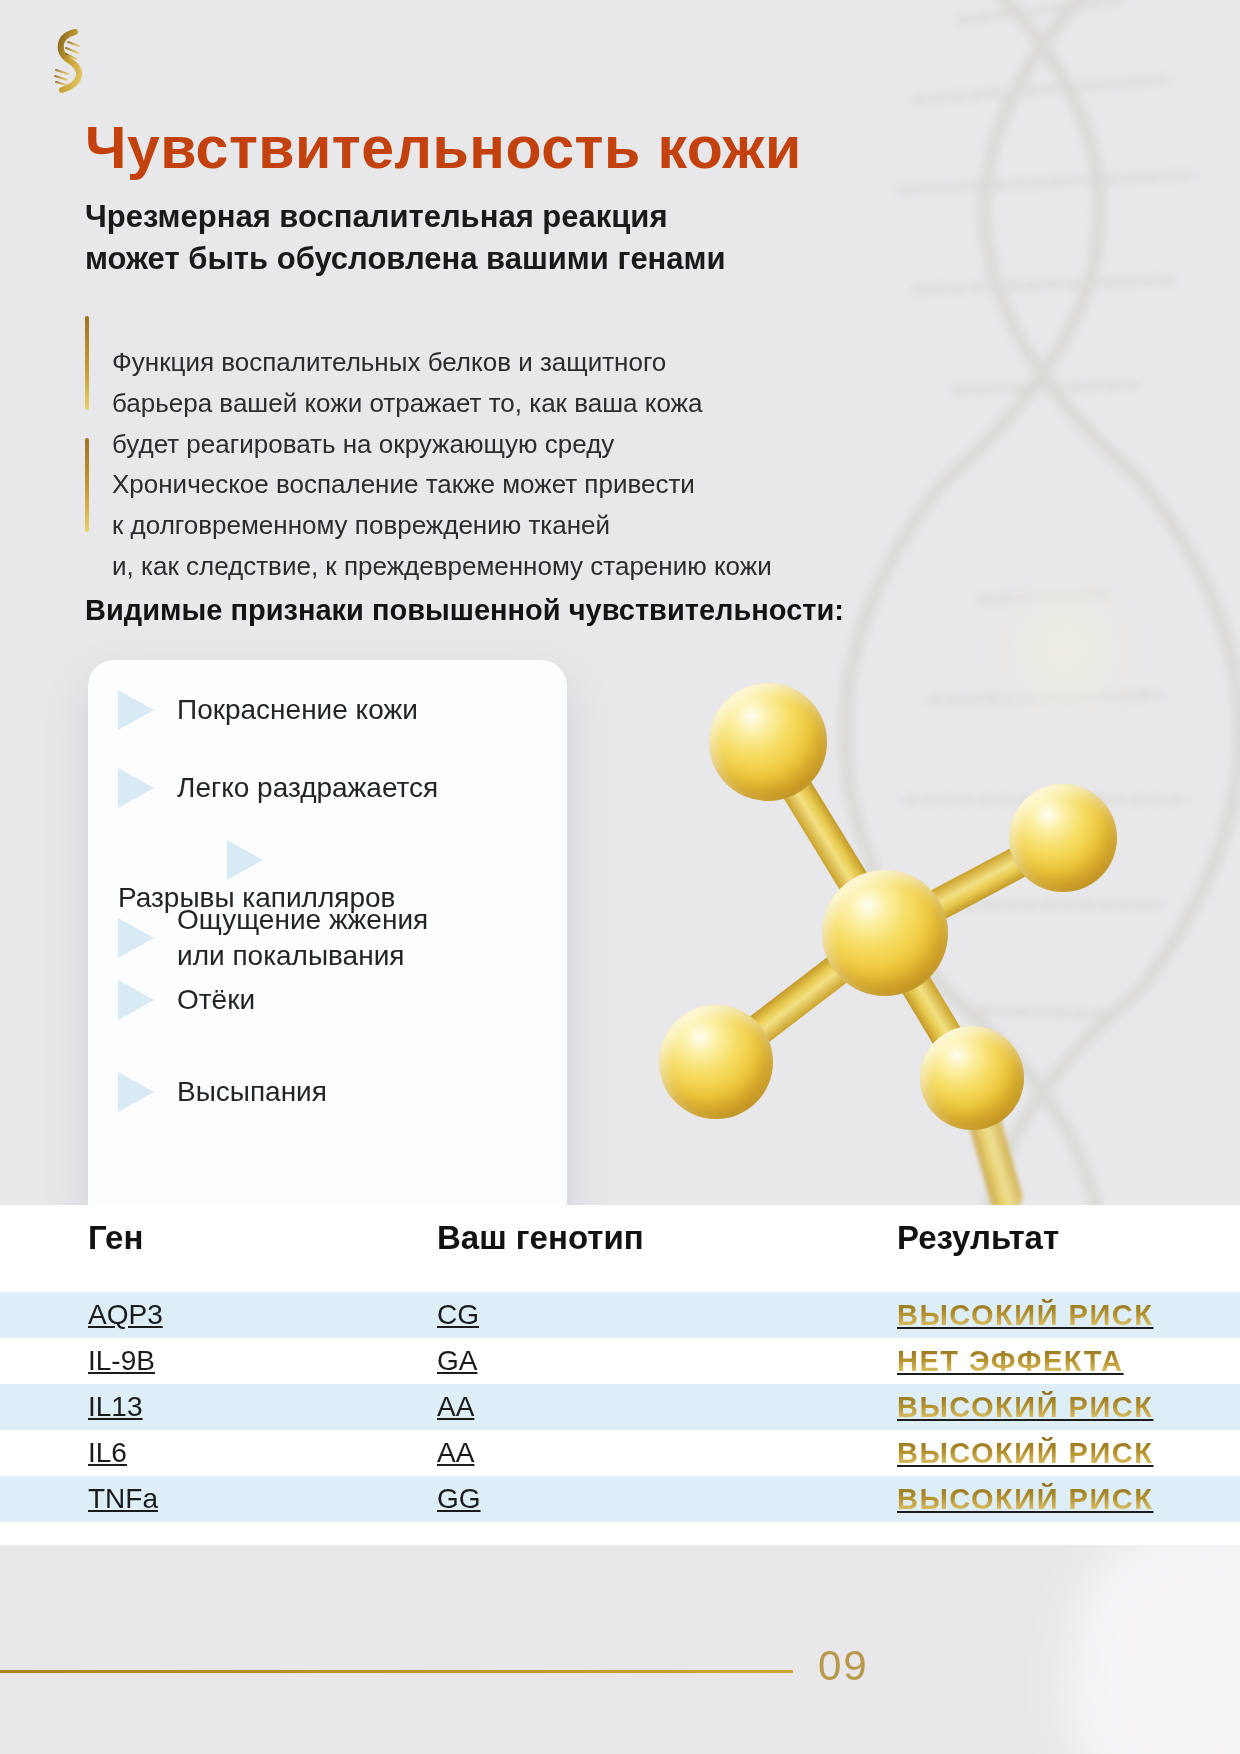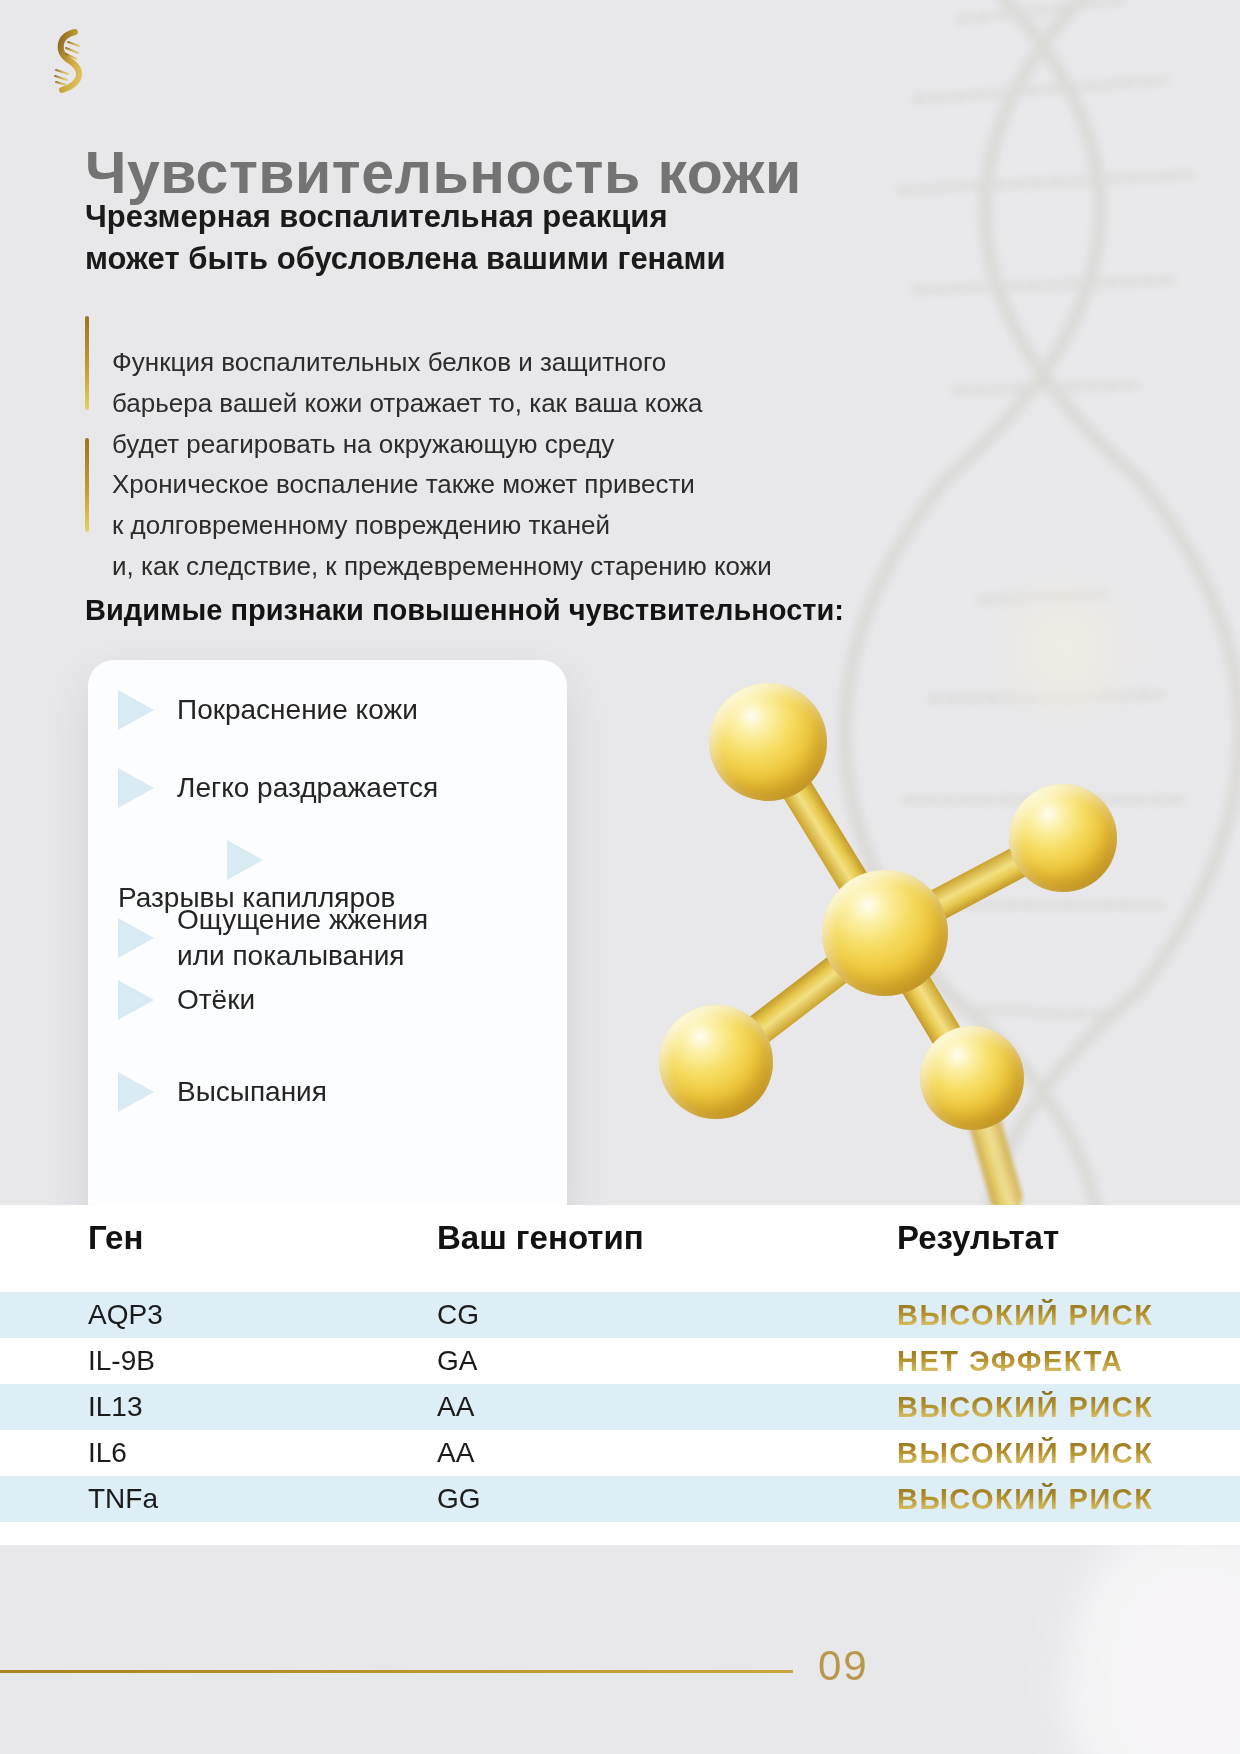--- a/index.html
+++ b/index.html
@@ -11,21 +11,21 @@
   
   .dna-bg{position:absolute;left:790px;top:-40px;width:470px;height:1620px;
     filter:blur(5px);opacity:.55;}
   .photo-glow{position:absolute;left:980px;top:560px;width:170px;height:180px;border-radius:50%;
     background:radial-gradient(circle,#efede2 0%,rgba(238,236,226,.0) 70%);filter:blur(6px);}
   .photo-band{position:absolute;left:1070px;top:1520px;width:240px;height:300px;border-radius:120px;
     background:rgba(248,247,248,.85);filter:blur(22px);transform:rotate(8deg);}
   
   .logo{position:absolute;left:48px;top:28px;width:38px;height:66px;}
   .title{position:absolute;left:85px;top:116px;font-size:59px;line-height:64px;font-weight:800;
-    letter-spacing:.5px;color:#737373;margin-top:25px;}
+    letter-spacing:.5px;color:#c2410c;}
   .subtitle{position:absolute;left:85px;top:196px;font-size:31px;line-height:42px;font-weight:800;
     color:#1a1a1a;white-space:pre-line;}
   
   .para{position:absolute;left:85px;display:flex;}
   .para .gold-bar{width:4px;border-radius:2px;margin-right:23px;
     background:linear-gradient(180deg,#9a7420 0%,#c49a33 55%,#e7d066 100%);}
   .para .para-text{font-size:26px;line-height:41px;color:#2c2c2c;white-space:pre-line;padding-top:2px;margin-top:24px;}
   .para-1{top:316px;height:94px;}
   .para-2{top:438px;height:94px;}
   
@@ -52,21 +52,21 @@
   .sp-topleft{left:69px;top:23px;width:118px;height:118px;}
   .sp-right{left:369px;top:124px;width:108px;height:108px;}
   .sp-center{left:182px;top:210px;width:126px;height:126px;}
   .sp-botleft{left:19px;top:345px;width:114px;height:114px;}
   .sp-botright{left:280px;top:366px;width:104px;height:104px;}
   
   .table-section{position:absolute;left:0;top:1205px;width:1240px;height:340px;background:#ffffff;}
   .t-grid{display:grid;grid-template-columns:349px 460px auto;padding-left:88px;align-items:center;}
   .t-head{position:absolute;top:14px;left:0;right:0;}
   .t-head .t-grid div{font-size:33px;font-weight:800;color:#121212;}
-  .t-rows{position:absolute;top:87px;left:0;right:0;}
+  .t-rows{position:absolute;top:87px;left:0;right:0;text-decoration:underline;}
   .t-row{height:46px;}
   .t-row:nth-child(odd){background:#ddeef6;}
   .t-row .t-grid{height:46px;}
   .cell{font-size:28px;color:#1b1b1b;}
   .result{font-size:29px;font-weight:700;letter-spacing:1.5px;
     background:linear-gradient(180deg,#8d6d1e 0%,#b3902c 45%,#dabf65 82%,#e7d07e 100%);
     -webkit-background-clip:text;background-clip:text;color:transparent;}
   
   .footer-line{position:absolute;left:0;top:1670px;width:793px;height:3px;
     background:linear-gradient(90deg,#a8831f,#caa63c);}

